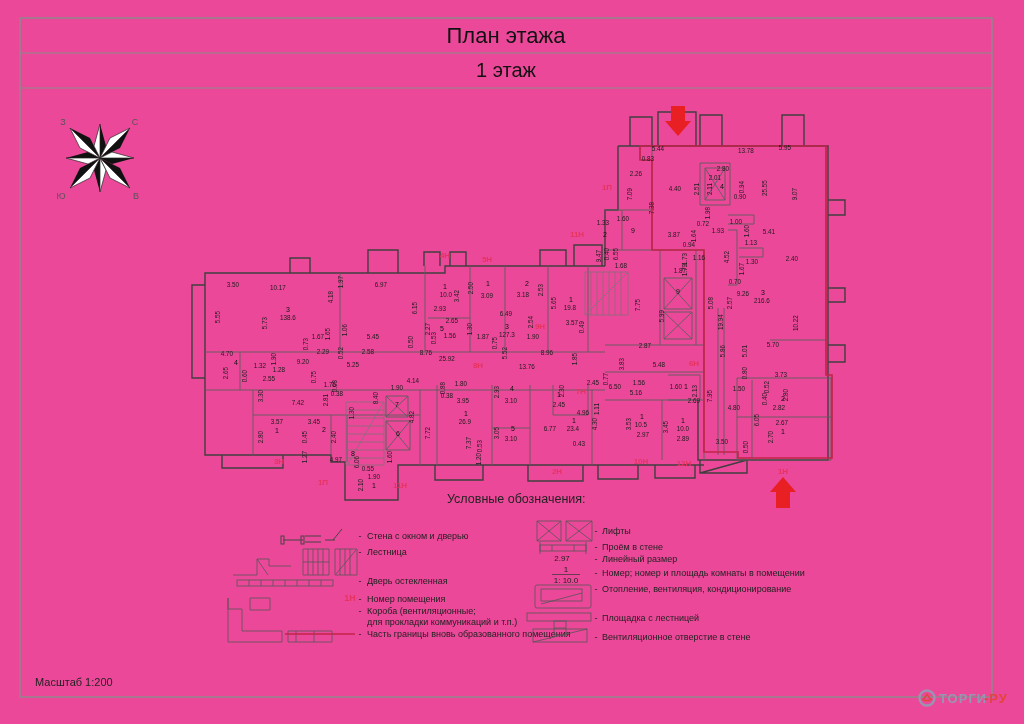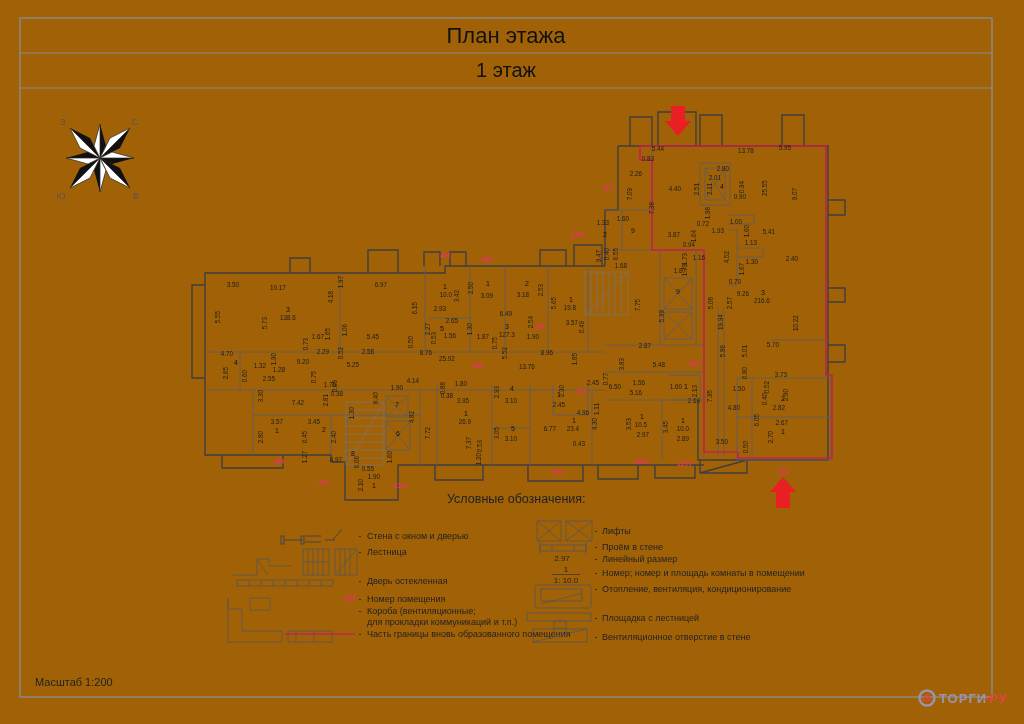--- a/index.html
+++ b/index.html
@@ -1,16 +1,16 @@
 <!DOCTYPE html>
 <html><head>
 <meta charset="utf-8">
 <style>
   html,body{margin:0;padding:0;background:#ffffff;}
-  .sheet{width:1024px;height:724px;position:relative;font-family:"Liberation Sans",sans-serif;background:#a16207;}
+  .sheet{width:1024px;height:724px;position:relative;font-family:"Liberation Sans",sans-serif;background:#ec4899;}
   svg{display:block;}
   text{font-family:"Liberation Sans",sans-serif;}
   .title1{font-size:22px;fill:#111;text-anchor:middle;}
   .title2{font-size:20px;fill:#111;text-anchor:middle;}
   .frame{fill:none;stroke:#8a8a8a;stroke-width:1.4;}
   .frameline{stroke:#8a8a8a;stroke-width:1.2;}
   .wall-outer{fill:none;stroke:#3f3f3f;stroke-width:1.4;}
   .wall-inner{fill:none;stroke:#5d5d5d;stroke-width:0.9;}
   .wall-thin{fill:none;stroke:#777;stroke-width:0.7;}
   .red-line{fill:none;stroke:#c2254a;stroke-width:1.7;}

